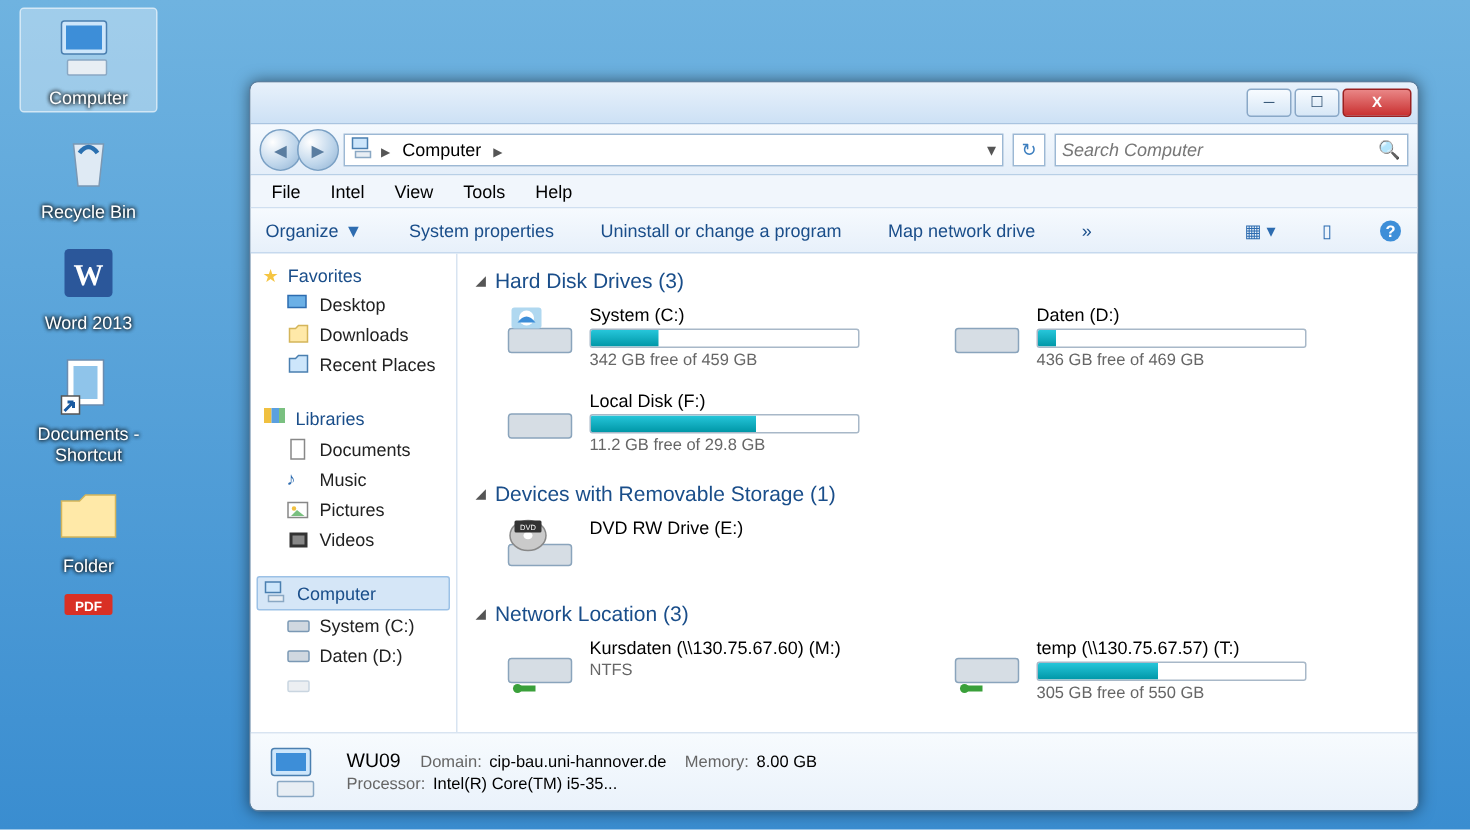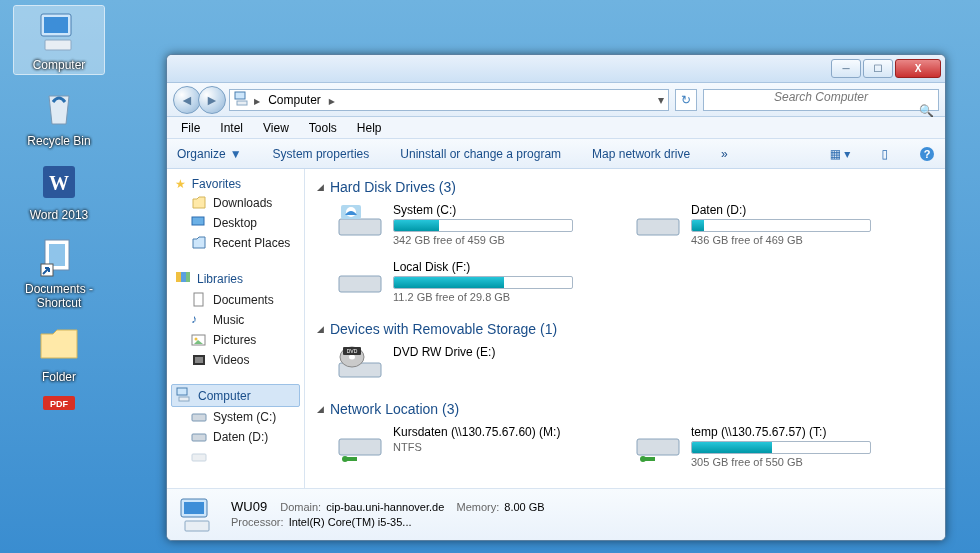--- a/index.html
+++ b/index.html
@@ -63,21 +63,21 @@
   .addrbar {
     flex: 1; height: 22px; background: #fff; border: 1px solid #9cb8d4;
     display: flex; align-items: center; padding: 0 4px; gap: 4px;
   }
   .addrbar .crumb { padding: 0 4px; }
   .addrbar .sep::after { content: "▶"; font-size: 8px; color:#555; }
   .addrbar .dd { margin-left: auto; color:#555; }
   .refresh { width:22px; height:22px; background:#fff; border:1px solid #9cb8d4; text-align:center; line-height:20px; color:#3d7fbf; }
   .searchbox {
     width: 236px; height: 22px; background:#fff; border:1px solid #9cb8d4;
-    display:flex; align-items:center; padding:0 4px; color:#777;flex-direction:column;
+    display:flex; align-items:center; padding:0 4px; color:#777;
   }
   .searchbox .mag { margin-left:auto; color:#3d7fbf; }
   
   .menubar {
     height: 22px; background:#f1f6fc; border-bottom:1px solid #d0dff0;
     display:flex; align-items:center; padding:0 6px; gap:4px;
   }
   .menuitem { padding: 2px 8px; }
   
   .toolbar {
@@ -253,29 +253,29 @@
   <div class="body">
 
     <div class="sidebar">
       <div class="sb-group">
         <div class="sb-hdr">
           <span style="color:#f5c542;">★</span>
           <span>Favorites</span>
         </div>
         <div class="sb-item">
           <span class="mini"><svg width="16" height="16">
+                <rect x="1" y="2" width="12" height="8" fill="#6bb0e6" stroke="#2d6cb0"></rect>
+              </svg></span>
+          <span>Desktop</span>
+        </div>
+        <div class="sb-item">
+          <span class="mini"><svg width="16" height="16">
                 <path d="M2 4 L6 4 L8 2 L14 2 L14 13 L2 13 Z" fill="#ffe9a8" stroke="#d4b55a"></path>
               </svg></span>
           <span>Downloads</span>
-        </div>
-        <div class="sb-item">
-          <span class="mini"><svg width="16" height="16">
-                <rect x="1" y="2" width="12" height="8" fill="#6bb0e6" stroke="#2d6cb0"></rect>
-              </svg></span>
-          <span>Desktop</span>
         </div>
         <div class="sb-item">
           <span class="mini"><svg width="16" height="16">
                 <path d="M2 4 L6 4 L8 2 L14 2 L14 13 L2 13 Z" fill="#cde6fb" stroke="#4a7fb0"></path>
               </svg></span>
           <span>Recent Places</span>
         </div>
       </div>
 
       <div class="sb-group">

